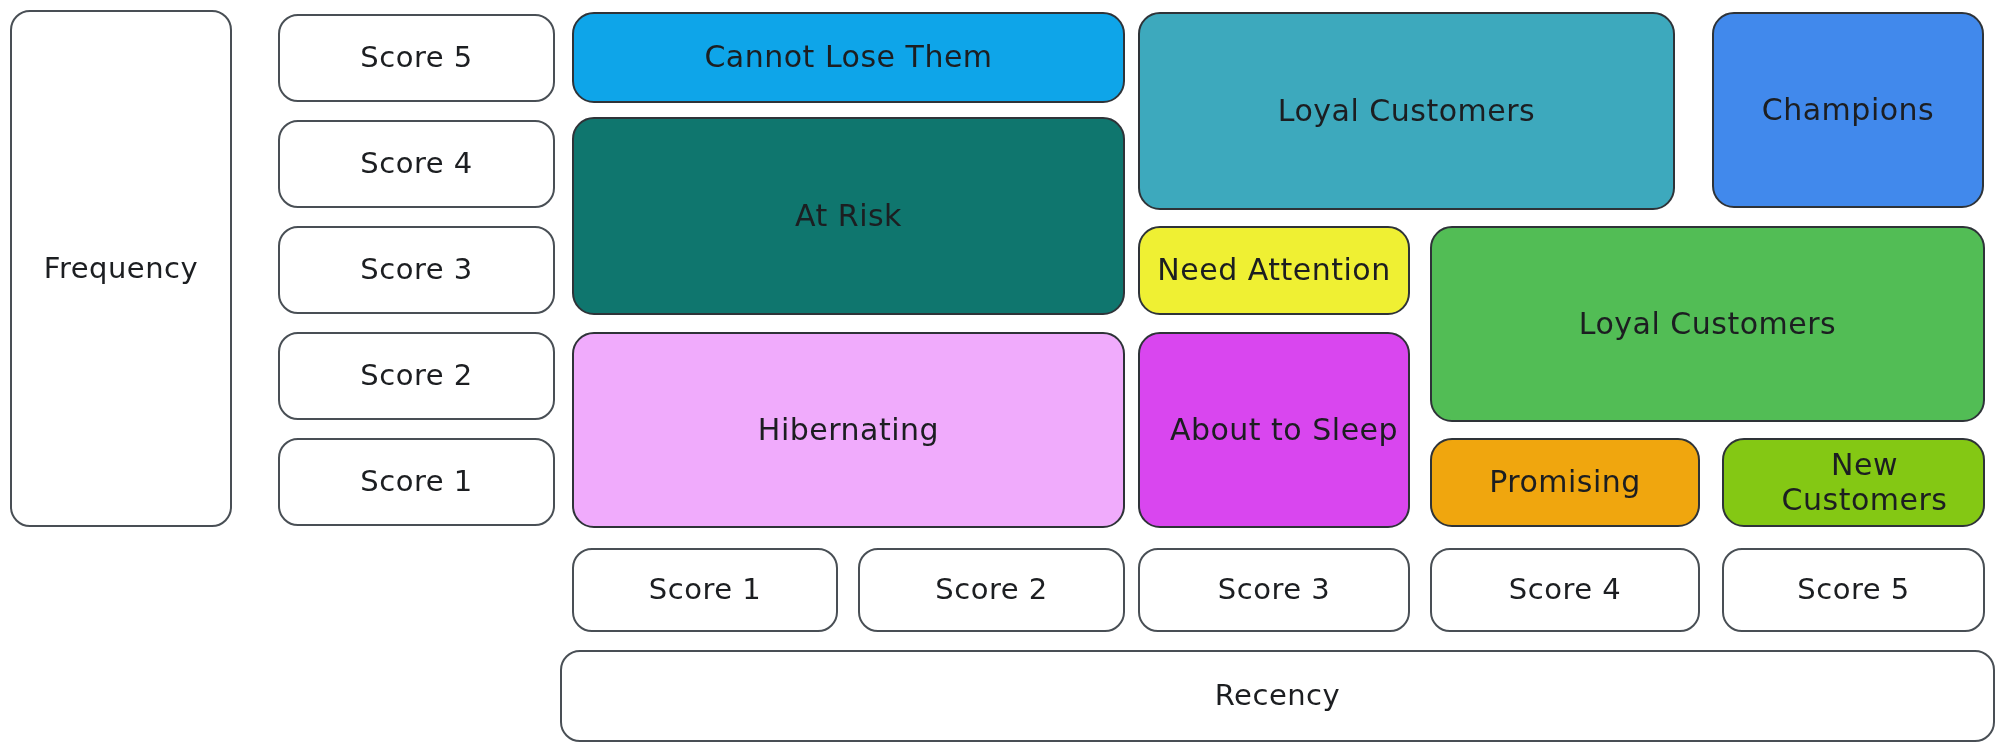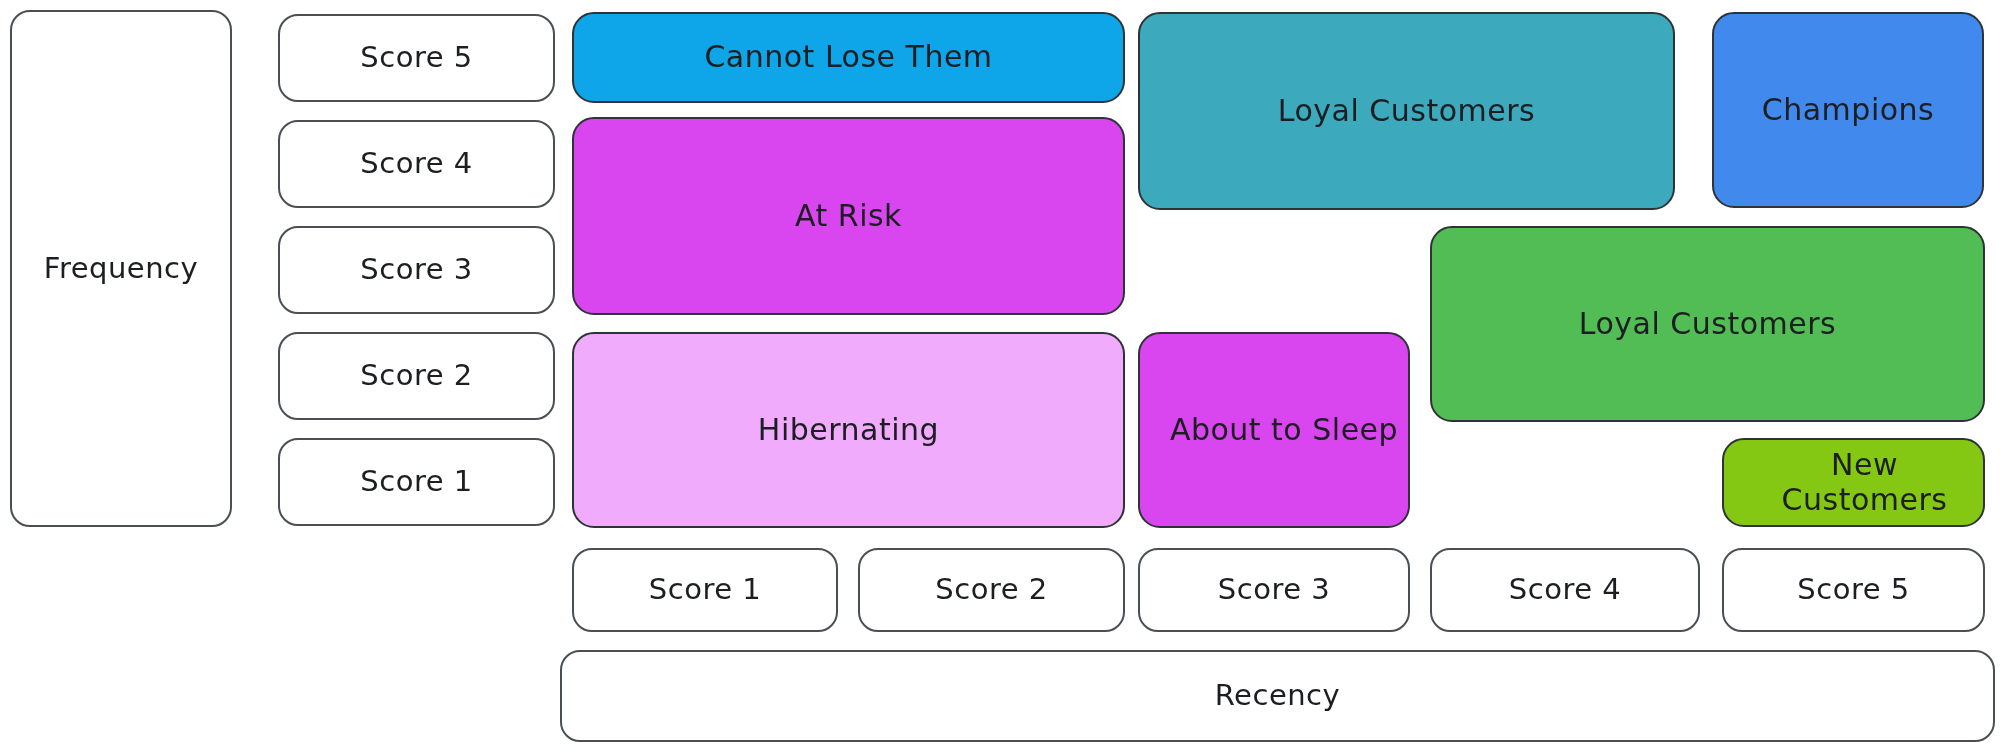--- a/index.html
+++ b/index.html
@@ -71,37 +71,43 @@
   </div>
   <div class="box white-box f-score-5">Score 5</div>
   <div class="box white-box f-score-4">Score 4</div>
   <div class="box white-box f-score-3">Score 3</div>
   <div class="box white-box f-score-2">Score 2</div>
   <div class="box white-box f-score-1">Score 1</div>
 
   <div class="box seg seg-cannot-lose" style="background-color: #0ea5e9;">
     <span>Cannot Lose Them</span>
   </div>
-  <div class="box seg seg-at-risk" style="background-color: #d946ef; text-align: center;">
+  <div class="box seg seg-at-risk" style="background-color: #0f766e; text-align: center;">
     <span>At Risk</span>
   </div>
   <div class="box seg seg-hibernating" style="background-color: #f0abfc;">
     <span>Hibernating</span>
   </div>
   <div class="box seg seg-loyal-top" style="background-color: rgb(61, 169, 189);">
     <span>Loyal Customers</span>
   </div>
   <div class="box seg seg-champions" style="background-color: rgb(65, 137, 236);">
     <span>Champions</span>
   </div>
+  <div class="box seg seg-need-attention" style="background-color: rgb(239, 240, 51);">
+    <span>Need Attention</span>
+  </div>
   <div class="box seg seg-about-to-sleep" style="background-color: #d946ef; padding-left: 20px;">
     <span>About to Sleep</span>
   </div>
   <div class="box seg seg-loyal-mid" style="background-color: rgb(82, 189, 85);">
     <span>Loyal Customers</span>
+  </div>
+  <div class="box seg seg-promising" style="background-color: rgb(240, 166, 14);">
+    <span>Promising</span>
   </div>
   <div class="box seg seg-new-customers" style="background-color: rgb(132, 200, 20); padding-left: 22px;">
     <span>New Customers</span>
   </div>
 
   <div class="box white-box r-score-1">Score 1</div>
   <div class="box white-box r-score-2">Score 2</div>
   <div class="box white-box r-score-3">Score 3</div>
   <div class="box white-box r-score-4">Score 4</div>
   <div class="box white-box r-score-5">Score 5</div>

